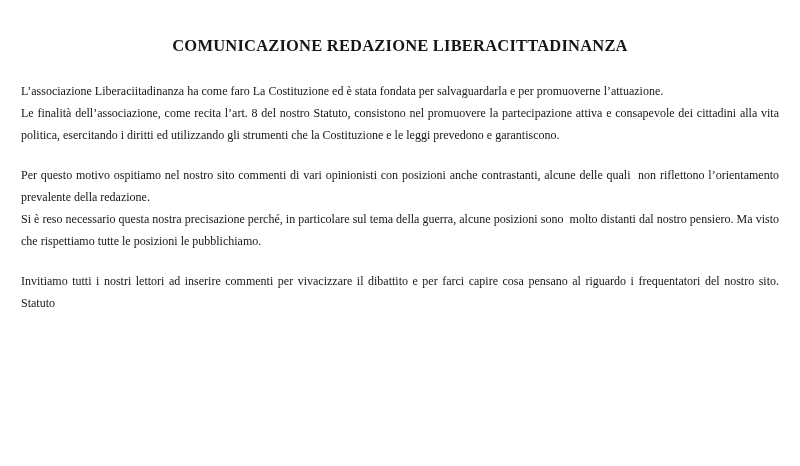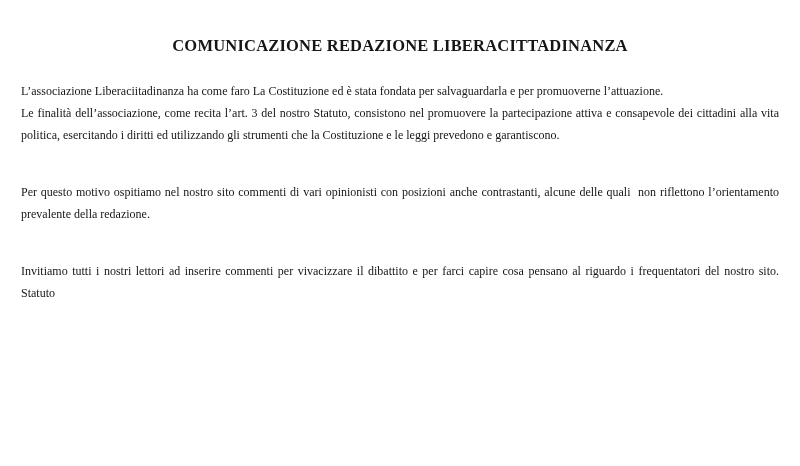--- a/index.html
+++ b/index.html
@@ -32,27 +32,28 @@
     }
     .body-para {
       margin: 0;
       font-size: 12px;
       line-height: 22px;
       text-align: justify;
       text-justify: inter-word;
       font-family: Liberation Serif, serif;
     }
     .body-para.gap-before {
-      margin-top: 35px;
+      margin-top: 18px;
     }
   </style>
 </head>
 <body>
 
 <div class="page" style="background: rgb(255, 255, 255); color: rgb(22, 22, 22);">
   <h1 class="doc-title">COMUNICAZIONE REDAZIONE LIBERACITTADINANZA</h1>
   <main class="doc-body">
       <p class="body-para">L’associazione Liberaciitadinanza ha come faro La Costituzione ed è stata fondata per salvaguardarla e per promuoverne l’attuazione.</p>
-      <p class="body-para">Le finalità dell’associazione, come recita l’art. 3 del nostro Statuto, consistono nel promuovere la partecipazione attiva e consapevole dei cittadini alla vita politica, esercitando i diritti ed utilizzando gli strumenti che la Costituzione e le leggi prevedono e garantiscono.</p>
+      <p class="body-para">Le finalità dell’associazione, come recita l’art. 8 del nostro Statuto, consistono nel promuovere la partecipazione attiva e consapevole dei cittadini alla vita politica, esercitando i diritti ed utilizzando gli strumenti che la Costituzione e le leggi prevedono e garantiscono.</p>
       <p class="body-para gap-before">Per questo motivo ospitiamo nel nostro sito commenti di vari opinionisti con posizioni anche contrastanti, alcune delle quali&nbsp; non riflettono l’orientamento prevalente della redazione.</p>
+      <p class="body-para">Si è reso necessario questa nostra precisazione perché, in particolare sul tema della guerra, alcune posizioni sono&nbsp; molto distanti dal nostro pensiero. Ma visto che rispettiamo tutte le posizioni le pubblichiamo.</p>
       <p class="body-para gap-before">Invitiamo tutti i nostri lettori ad inserire commenti per vivacizzare il dibattito e per farci capire cosa pensano al riguardo i frequentatori del nostro sito. Statuto</p>
     </main>
 </div>
 
 </body></html>

